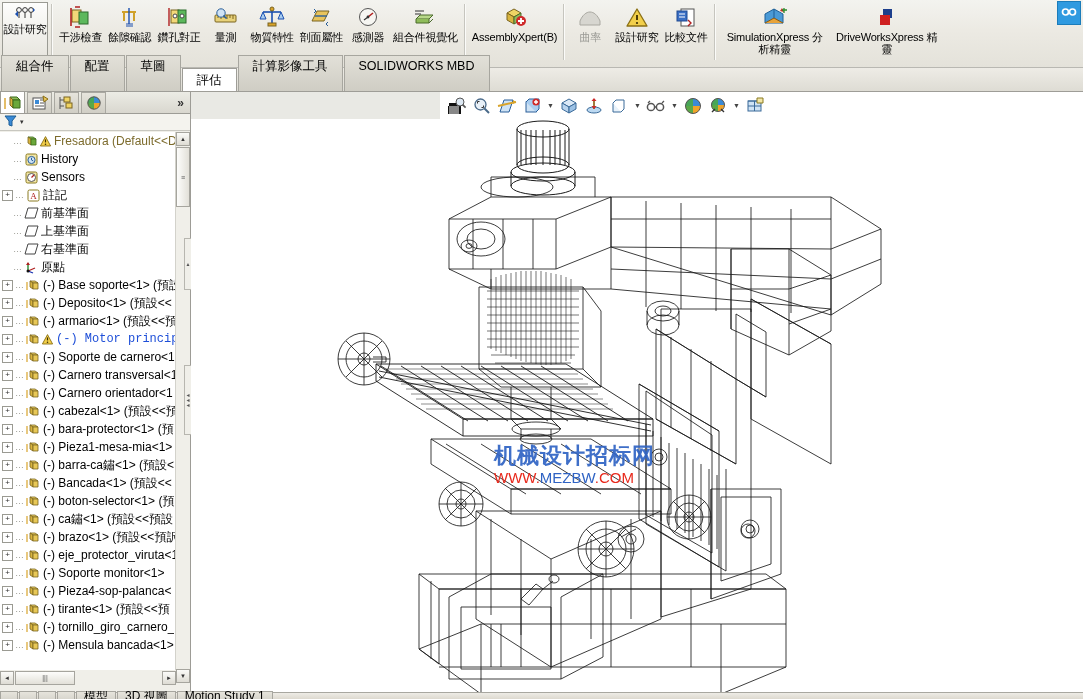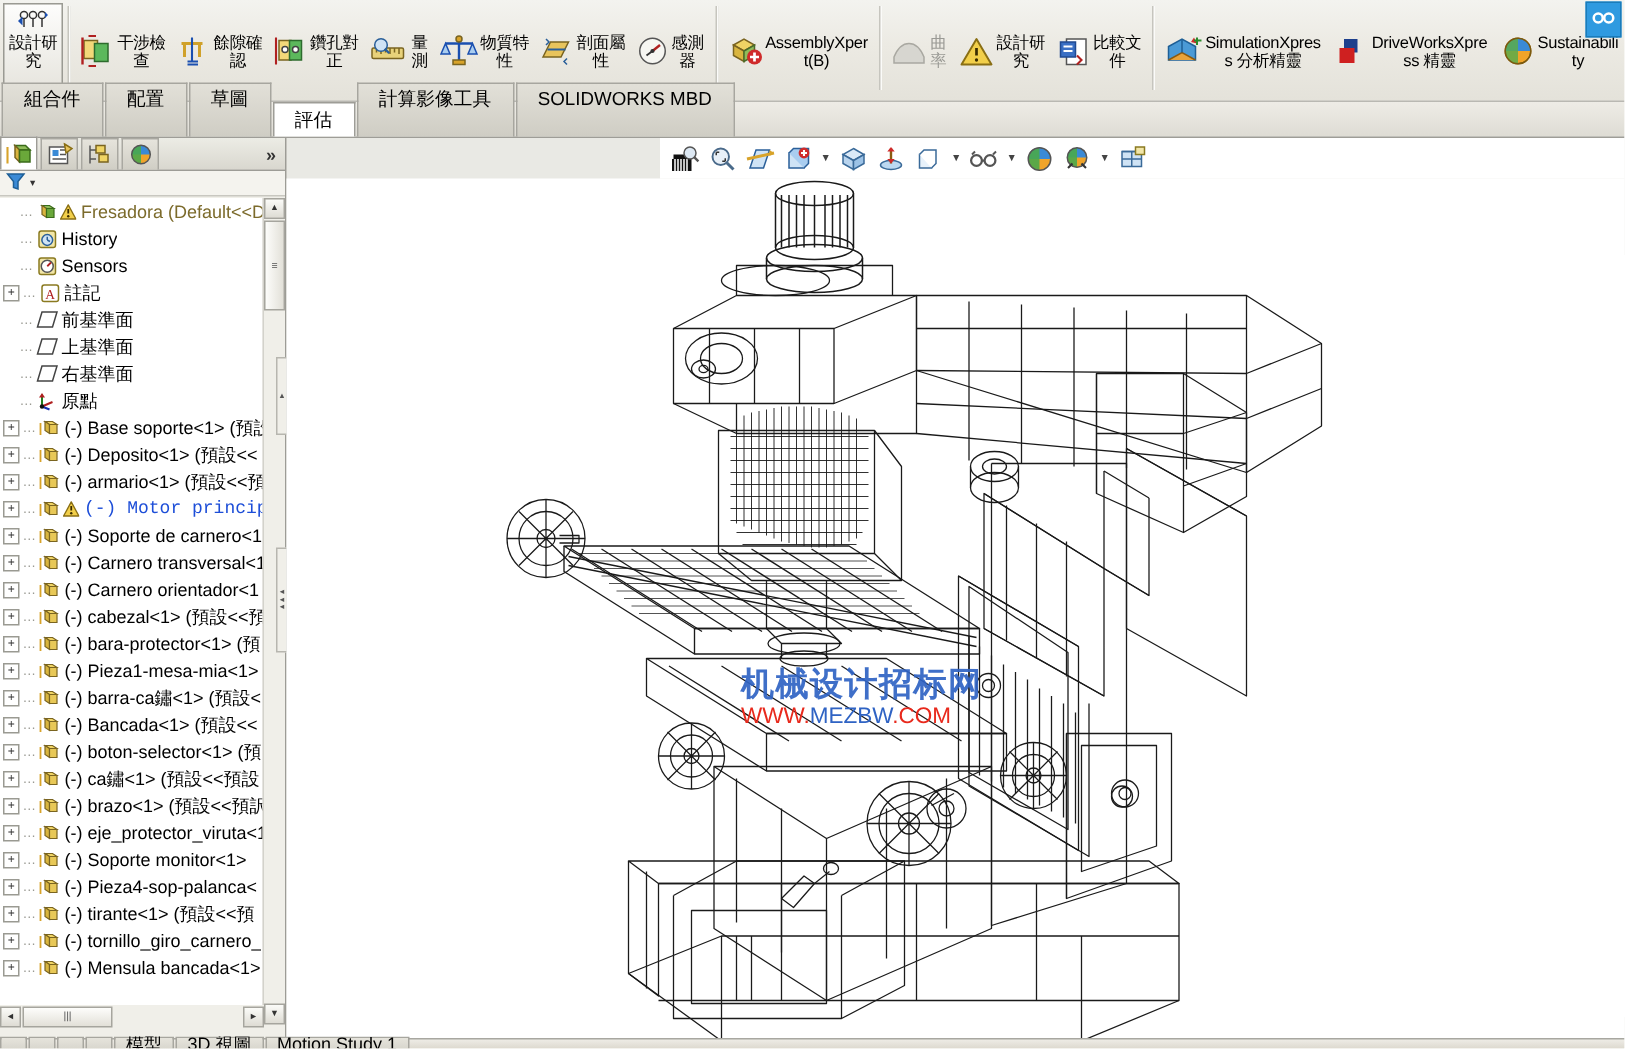--- a/index.html
+++ b/index.html
@@ -22,21 +22,21 @@
     width:46px;height:60px;margin:2px 0 0 2px;
     border:1px solid #9a9a93;background:linear-gradient(180deg,#fdfdfc,#e6e4dd);
     display:flex;flex-direction:column;align-items:center;justify-content:flex-start;
     box-sizing:border-box;padding-top:2px;
   }
   .rb-first .lbl{font-size:11px;line-height:11.5px;text-align:center;margin-top:1px;letter-spacing:-0.3px;}
   .rb-first .dd{margin-top:auto;font-size:7px;line-height:7px;color:#333;}
   .rb-sep{width:1px;height:56px;background:#c6c5be;border-right:1px solid #fbfbf9;margin:4px 3px 0 3px;flex:0 0 auto;}
   .rb-btn{
     min-width:44px;max-width:78px;height:62px;margin-top:2px;
-    display:flex;flex-direction:row;align-items:center;
+    display:flex;flex-direction:column;align-items:center;
     padding:2px 3px 0 3px;box-sizing:border-box;cursor:default;
   }
   .rb-btn .ic{height:26px;display:flex;align-items:center;justify-content:center;}
   .rb-btn .lbl{font-size:11px;line-height:12px;text-align:center;margin-top:1px;letter-spacing:-0.2px;word-break:break-all;}
   .rb-btn.wide{max-width:112px;min-width:86px;}
   .rb-btn.disabled .lbl{color:#9a9a95;text-align:center;}
 
   
   .tabrow{
     position:absolute;left:0;top:68px;width:1083px;height:24px;
@@ -264,20 +264,31 @@
         <svg width="22" height="22" viewBox="0 0 22 22">
           <circle cx="11" cy="11" r="8.5" fill="#f6f6f2" stroke="#555"></circle>
           <path d="M11 11 L16 7" stroke="#b02020" stroke-width="1.6"></path>
           <path d="M11 11 L7 14" stroke="#333" stroke-width="1.2"></path>
           <circle cx="11" cy="11" r="1.4" fill="#333"></circle>
         </svg>
       </span>
       <span class="lbl">感測器</span>
     </div>
 
+    <div class="rb-btn">
+      <span class="ic">
+        <svg width="24" height="22" viewBox="0 0 24 22">
+          <path d="M3 13 h13 l4 -4 h-13 z" fill="#b8d88a" stroke="#4a6b2a"></path>
+          <path d="M3 13 v4 h13 v-4" fill="#8fbc5a" stroke="#4a6b2a"></path>
+          <path d="M16 17 l4 -4" stroke="#4a6b2a"></path>
+          <path d="M2 5 h9 M2 8 h6" stroke="#333" stroke-width="1.2"></path>
+        </svg>
+      </span>
+      <span class="lbl">組合件視覺化</span>
+    </div>
 
     <div class="rb-sep"></div>
 
     <div class="rb-btn wide">
       <span class="ic">
         <svg width="24" height="22" viewBox="0 0 24 22">
           <path d="M4 7 L11 3 L18 7 L11 11 z" fill="#f0d464" stroke="#7a6420"></path>
           <path d="M4 7 v7 l7 4 v-7 z" fill="#d9b53f" stroke="#7a6420"></path>
           <path d="M18 7 v7 l-7 4 v-7 z" fill="#8fbc5a" stroke="#4a6b2a"></path>
           <circle cx="18" cy="15" r="5" fill="#cf2a2a"></circle>
@@ -340,31 +351,20 @@
     <div class="rb-btn wide">
       <span class="ic">
         <svg width="24" height="22" viewBox="0 0 24 22">
           <rect x="8" y="3" width="9" height="9" fill="#1d3f8c"></rect>
           <rect x="5" y="9" width="10" height="10" fill="#cf2020"></rect>
         </svg>
       </span>
       <span class="lbl">DriveWorksXpress 精靈</span>
     </div>
 
-    <div class="rb-btn wide">
-      <span class="ic">
-        <svg width="24" height="22" viewBox="0 0 24 22">
-          <circle cx="12" cy="11" r="8.5" fill="#f0a42a" stroke="#a06a10"></circle>
-          <path d="M3.5 11 A8.5 8.5 0 0 1 20.5 11 z" fill="#3a8ad6"></path>
-          <path d="M12 2.5 A8.5 8.5 0 0 0 12 19.5 z" fill="#5aab4a" opacity=".85"></path>
-          <circle cx="12" cy="11" r="8.5" fill="none" stroke="#7a5a10"></circle>
-        </svg>
-      </span>
-      <span class="lbl">Sustainability</span>
-    </div>
 
     <div class="linkbtn">
       <span>
         <svg width="16" height="14" viewBox="0 0 16 14">
             <g fill="none" stroke="#fff" stroke-width="1.7">
           <circle cx="4.5" cy="7" r="3"></circle>
               <circle cx="11.5" cy="7" r="3"></circle>
               <path d="M7.5 7 h1"></path>
             </g>
           </svg>

